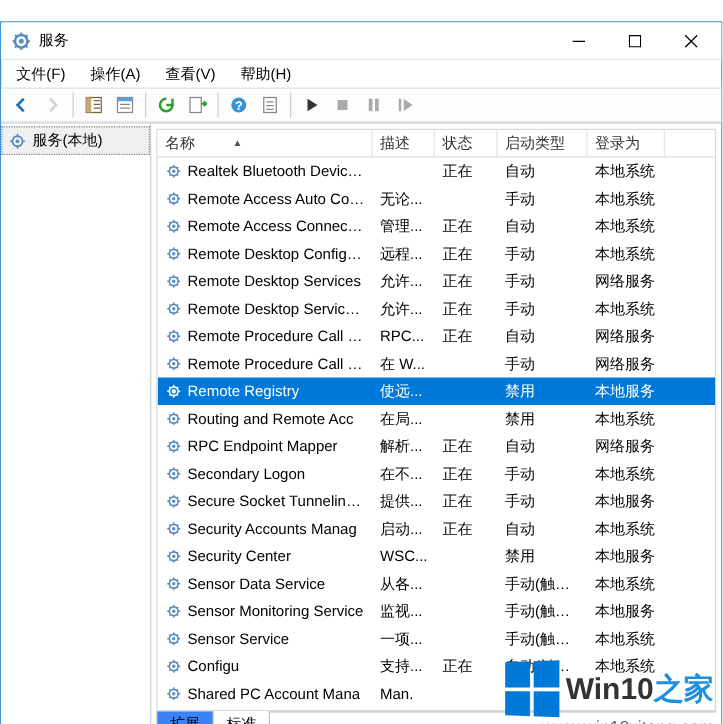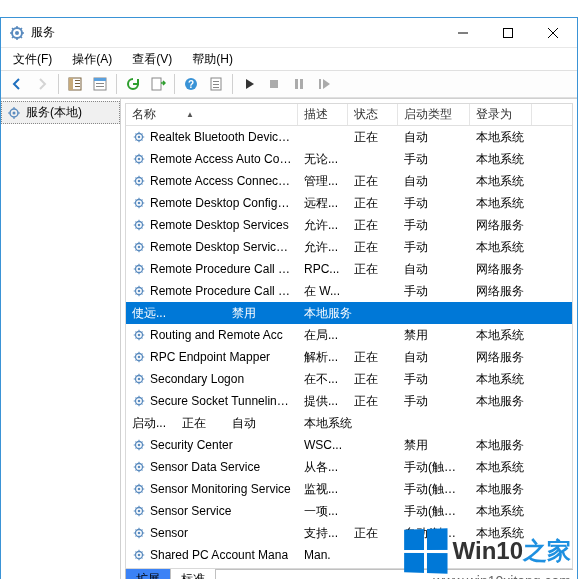--- a/index.html
+++ b/index.html
@@ -516,20 +516,30 @@
                   </svg>
                 </span>
                 <span class="svc-text">Remote Procedure Call (...</span>
               </div>
               <div class="cell desc">在 W...</div>
               <div class="cell stat"></div>
               <div class="cell start">手动</div>
               <div class="cell logon">网络服务</div>
             </div>
             <div class="row selected">
+              <div class="cell name">
+                <span>
+                  <svg width="14" height="14" viewBox="0 0 16 16">
+                    <circle cx="8" cy="8" r="4" fill="none" stroke="#5a8bbf" stroke-width="1.5"></circle>
+                    <circle class="gear" cx="8" cy="8" r="1.5" fill="#5a8bbf"></circle>
+                    <path d="M8 2v2M8 12v2M2 8h2M12 8h2M4 4l1.2 1.2M10.8 10.8L12 12M4 12l1.2-1.2M10.8 5.2L12 4" stroke="#5a8bbf" stroke-width="1.2"></path>
+                  </svg>
+                </span>
+                <span class="svc-text">Remote Registry</span>
+              </div>
               <div class="cell desc">使远...</div>
               <div class="cell stat"></div>
               <div class="cell start">禁用</div>
               <div class="cell logon">本地服务</div>
             </div>
             <div class="row">
               <div class="cell name">
                 <span>
                   <svg width="14" height="14" viewBox="0 0 16 16">
                     <circle cx="8" cy="8" r="4" fill="none" stroke="#5a8bbf" stroke-width="1.5"></circle>
@@ -586,20 +596,30 @@
                   </svg>
                 </span>
                 <span class="svc-text">Secure Socket Tunneling ...</span>
               </div>
               <div class="cell desc">提供...</div>
               <div class="cell stat">正在</div>
               <div class="cell start">手动</div>
               <div class="cell logon">本地服务</div>
             </div>
             <div class="row">
+              <div class="cell name">
+                <span>
+                  <svg width="14" height="14" viewBox="0 0 16 16">
+                    <circle cx="8" cy="8" r="4" fill="none" stroke="#5a8bbf" stroke-width="1.5"></circle>
+                    <circle class="gear" cx="8" cy="8" r="1.5" fill="#5a8bbf"></circle>
+                    <path d="M8 2v2M8 12v2M2 8h2M12 8h2M4 4l1.2 1.2M10.8 10.8L12 12M4 12l1.2-1.2M10.8 5.2L12 4" stroke="#5a8bbf" stroke-width="1.2"></path>
+                  </svg>
+                </span>
+                <span class="svc-text">Security Accounts Manag</span>
+              </div>
               <div class="cell desc">启动...</div>
               <div class="cell stat">正在</div>
               <div class="cell start">自动</div>
               <div class="cell logon">本地系统</div>
             </div>
             <div class="row">
               <div class="cell name">
                 <span>
                   <svg width="14" height="14" viewBox="0 0 16 16">
                     <circle cx="8" cy="8" r="4" fill="none" stroke="#5a8bbf" stroke-width="1.5"></circle>
@@ -664,21 +684,21 @@
             </div>
             <div class="row">
               <div class="cell name">
                 <span>
                   <svg width="14" height="14" viewBox="0 0 16 16">
                     <circle cx="8" cy="8" r="4" fill="none" stroke="#5a8bbf" stroke-width="1.5"></circle>
                     <circle class="gear" cx="8" cy="8" r="1.5" fill="#5a8bbf"></circle>
                     <path d="M8 2v2M8 12v2M2 8h2M12 8h2M4 4l1.2 1.2M10.8 10.8L12 12M4 12l1.2-1.2M10.8 5.2L12 4" stroke="#5a8bbf" stroke-width="1.2"></path>
                   </svg>
                 </span>
-                <span class="svc-text">Sensor</span>
+                <span class="svc-text">Configu</span>
               </div>
               <div class="cell desc">支持...</div>
               <div class="cell stat">正在</div>
               <div class="cell start">自动(触发...</div>
               <div class="cell logon">本地系统</div>
             </div>
             <div class="row">
               <div class="cell name">
                 <span>
                   <svg width="14" height="14" viewBox="0 0 16 16">

